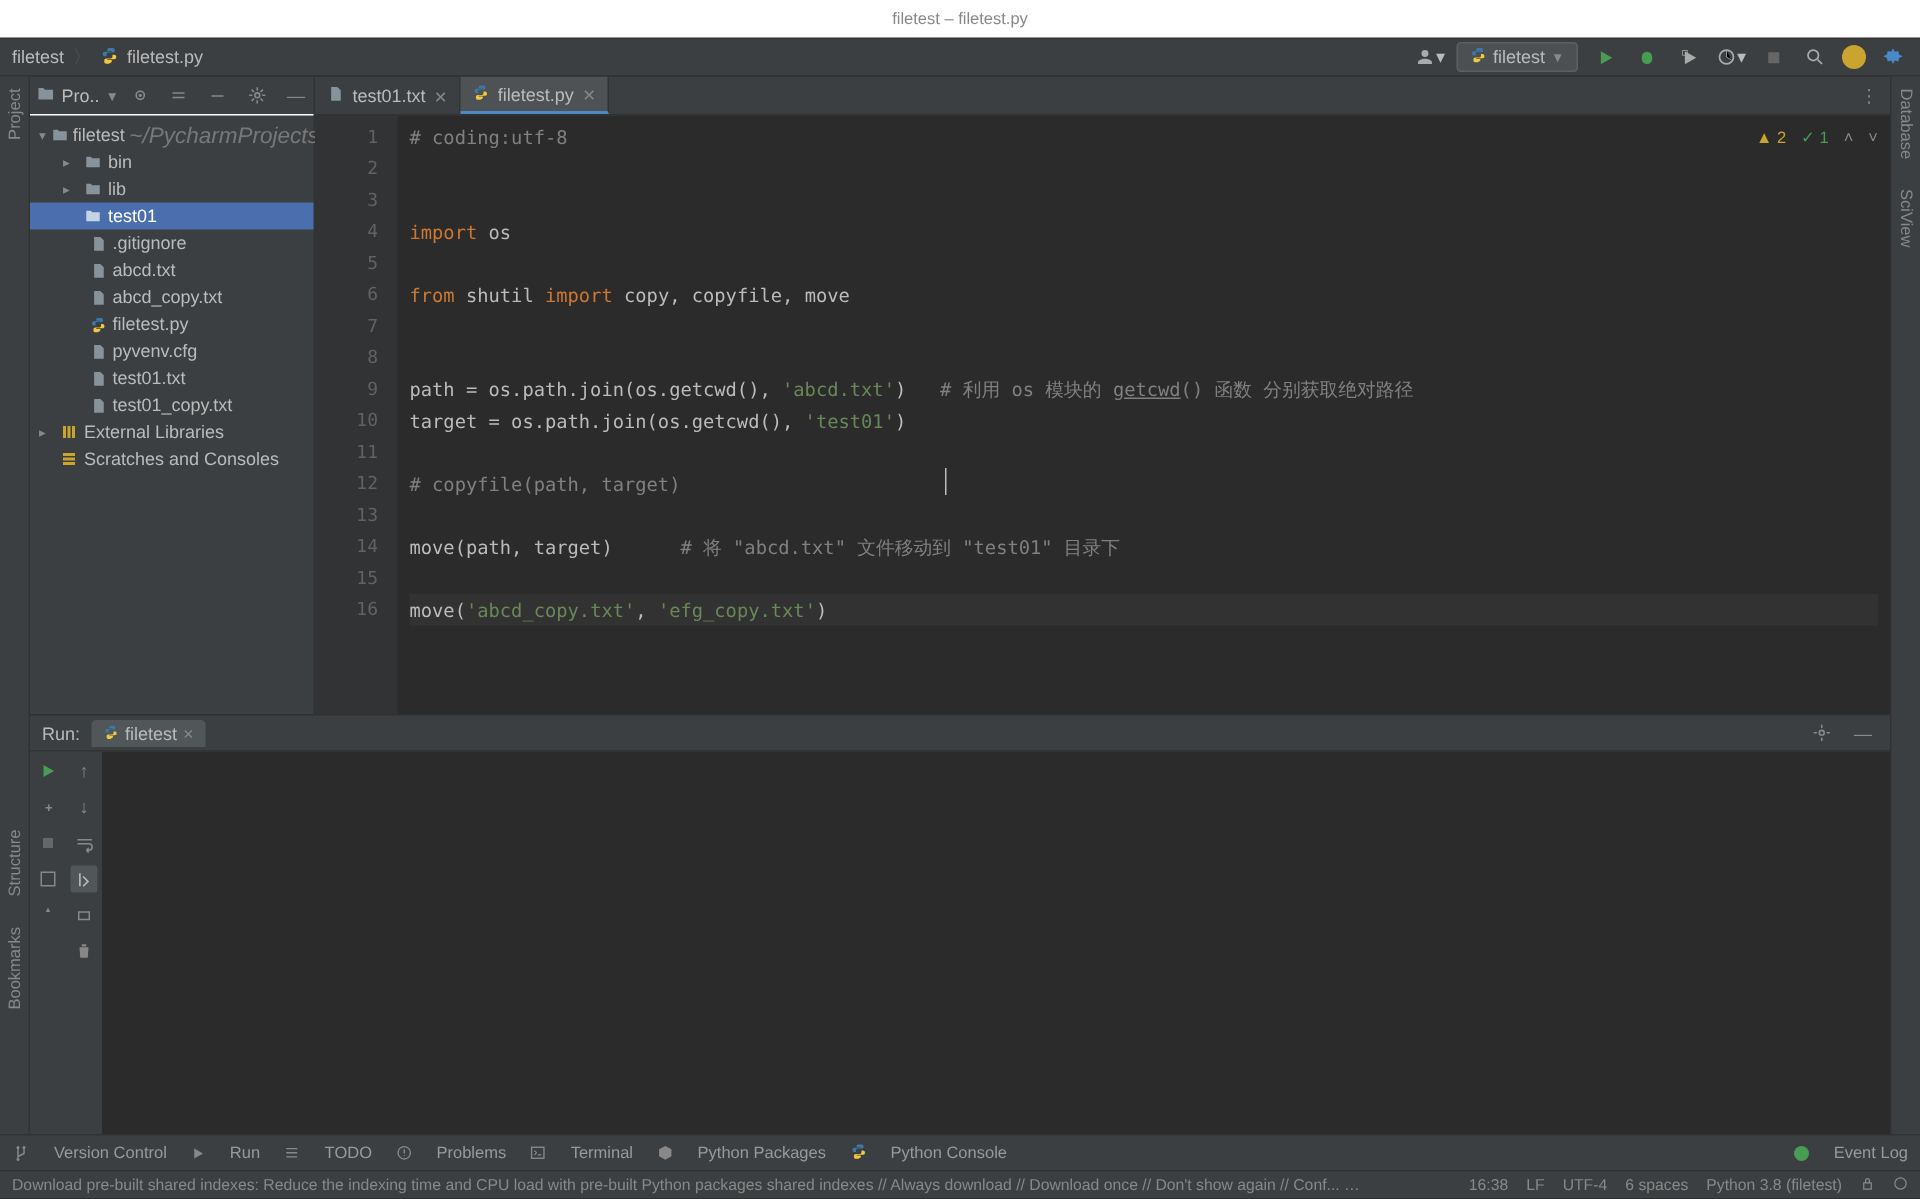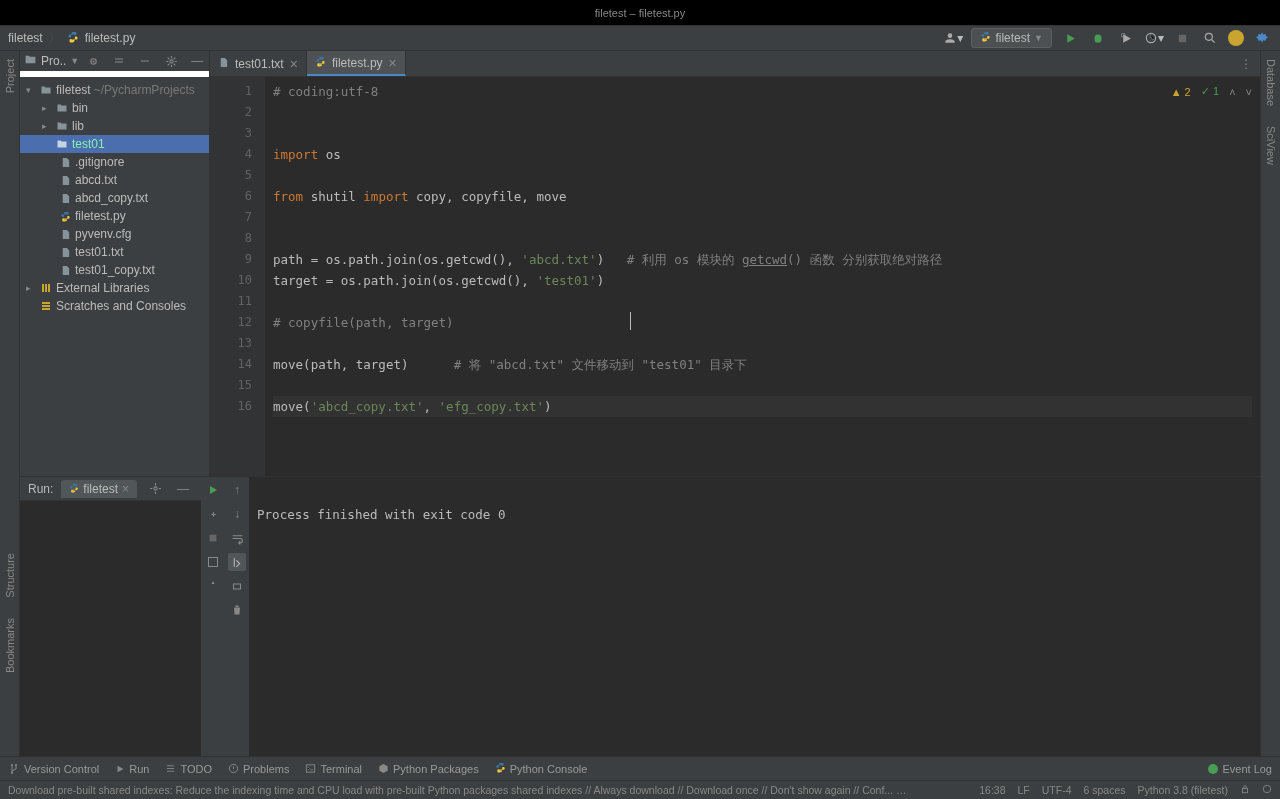--- a/index.html
+++ b/index.html
@@ -18,21 +18,21 @@
   background: #3c3f41;
   border-bottom: 1px solid #323232;
 }
 .window-tab {
   flex: 1;
   text-align: center;
   line-height: 26px;
   font-size: 11px;
   color: #888;
 }
-.window-tab.active { background: #000000; }
+.window-tab.active { background: #ffffff; }
 .nav-bar {
   display: flex;
   align-items: center;
   height: 25px;
   background: #3c3f41;
   border-bottom: 1px solid #323232;
   padding: 0 8px;
   gap: 8px;
 }
 .breadcrumb { display: flex; align-items: center; gap: 6px; font-size: 12px; }
@@ -90,40 +90,40 @@
   background: #3c3f41;
   border-right: 1px solid #323232;
   display: flex;
   flex-direction: column;
 }
 .sidebar-header {
   display: flex;
   align-items: center;
   height: 26px;
   padding: 0 4px;
-  border-bottom: 6px solid #ffffff;
+  border-bottom: 1px solid #ffffff;
   gap: 4px;
   text-align: right;
 }
 .sidebar-header .dropdown-arrow { color: #888; font-size: 9px; }
 .sidebar-tools { margin-left: auto; display: flex; gap: 6px; }
 .tree { padding: 4px 0; font-size: 12px; }
 .tree-node {
   display: flex;
   align-items: center;
   height: 18px;
   padding-left: 6px;
   gap: 3px;
   cursor: pointer;
 }
 .tree-node.selected { background: #4b6eaf; color: #fff; }
 .tree-arrow { width: 10px; color: #888; font-size: 9px; }
 .tree-icon { width: 14px; height: 14px; display: inline-flex; align-items: center; justify-content: center; }
 .tree-text { color: #bbb; }
-.tree-text.dim { color: #787878; font-size: 12px; }
+.tree-text.dim { color: #787878; font-size: 15px; font-style: italic; }
 .indent-1 { padding-left: 22px; }
 .indent-2 { padding-left: 38px; }
 .editor-area { flex: 1; display: flex; flex-direction: column; background: #2b2b2b; }
 .editor-tabs {
   display: flex;
   align-items: center;
   height: 26px;
   background: #3c3f41;
   border-bottom: 1px solid #323232;
 }
@@ -183,21 +183,21 @@
   top: 235px;
   left: 420px;
   width: 1px;
   height: 18px;
   border-left: 1px solid #bbbbbb;
 }
 .run-panel {
   height: 280px;
   border-top: 1px solid #323232;
   display: flex;
-  flex-direction: row;
+  flex-direction: column;
   background: #2b2b2b;
 }
 .run-header {
   display: flex;
   align-items: center;
   height: 24px;
   background: #3c3f41;
   padding: 0 8px;
   gap: 8px;
   border-bottom: 1px solid #323232;
@@ -243,21 +243,21 @@
 }
 .bottom-bar {
   height: 24px;
   background: #3c3f41;
   border-top: 1px solid #323232;
   display: flex;
   align-items: center;
   padding: 0 8px;
   gap: 16px;
 }
-.bottom-item { display: flex; align-items: center; gap: 4px; cursor: pointer; font-size: 11px; color: #999; }
+.bottom-item { display: flex; align-items: center; gap: 16px; cursor: pointer; font-size: 11px; color: #999; }
 .bottom-right { margin-left: auto; display: flex; align-items: flex-end; gap: 6px; }
 .status-bar {
   height: 19px;
   background: #3c3f41;
   border-top: 1px solid #323232;
   display: flex;
   align-items: center;
   padding: 0 8px;
   font-size: 10.5px;
   color: #888;
@@ -421,21 +421,21 @@
               </span>
             <span class="tree-text">lib</span>
           </div>
           <div class="tree-node indent-1 selected">
             <span class="tree-arrow"></span>
             <span class="tree-icon folder-icon">
                 <svg width="12" height="12" viewBox="0 0 24 24">
                   <path fill="#c5d4e3" d="M3 5h6l2 2h10v12H3z"></path>
                 </svg>
               </span>
-            <span class="tree-text" style="color:#86efac">test01</span>
+            <span class="tree-text" style="color:#ffffff">test01</span>
           </div>
           <div class="tree-node indent-2">
             <span class="tree-icon">
                 <svg width="11" height="11" viewBox="0 0 24 24">
                   <path fill="#87939a" d="M6 2h9l5 5v15H6z"></path>
                 </svg>
               </span>
             <span class="tree-text">.gitignore</span>
           </div>
           <div class="tree-node indent-2">
@@ -607,21 +607,21 @@
               <svg width="12" height="12" viewBox="0 0 24 24">
                 <rect x="5" y="8" width="14" height="10" fill="none" stroke="#888" stroke-width="2"></rect>
               </svg>
             </div>
           <div class="i">
               <svg width="12" height="12" viewBox="0 0 24 24">
                 <path fill="#888" d="M6 7h12l-1 14H7zm3-4h6v3H9z"></path>
               </svg>
             </div>
         </div>
-        <div class="run-output"><div> </div><div>Process finished with exit code 0</div></div>
+        <div class="run-output"><div> </div></div>
       </div>
     </div>
   </div>
 
   <div class="right-gutter">
     <div class="right-gutter-label">Database</div>
     <div class="right-gutter-label">SciView</div>
   </div>
 </div>
 

